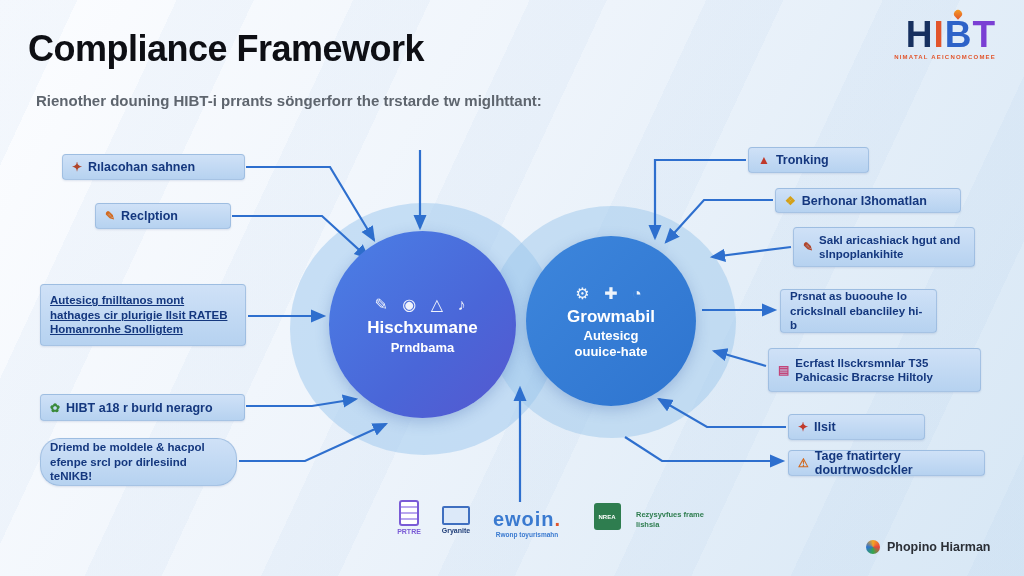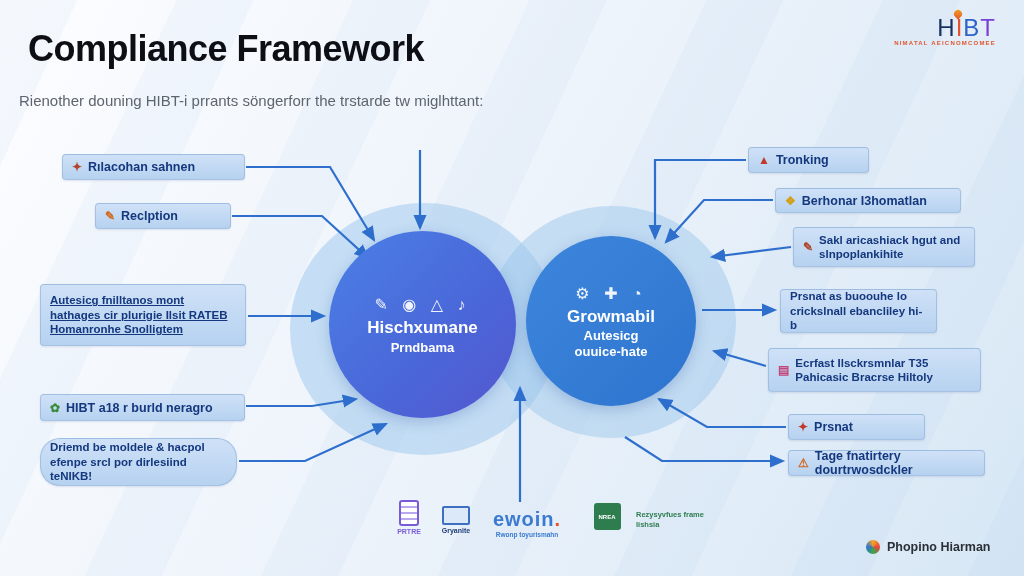--- a/index.html
+++ b/index.html
@@ -4,24 +4,24 @@
 <style>
   * { margin:0; padding:0; box-sizing:border-box; }
   body { font-family:"Liberation Sans", sans-serif; }
   .canvas{
     position:relative; width:1024px; height:576px; overflow:hidden;
     background:
       repeating-linear-gradient(115deg, rgba(140,180,225,0.07) 0 70px, rgba(255,255,255,0) 70px 160px),
       linear-gradient(120deg,#fcfdff 0%,#eef4fb 45%,#d7e7f5 100%);
   }
   .title{ position:absolute; left:28px; top:28px; font-size:36px; font-weight:800; color:#0e0f14; letter-spacing:-0.5px;}
-  .subtitle{ position:absolute; left:19px; top:92px; font-size:15px; color:#5e656e; }
+  .subtitle{ position:absolute; left:36px; top:92px; font-size:15px; color:#5e656e;font-weight:bold; }
 
   .brand{ position:absolute; right:28px; top:14px; text-align:right; }
-  .brand-letters{ font-size:24px; font-weight:400; letter-spacing:1px; position:relative;}
+  .brand-letters{ font-size:37px; font-weight:700; letter-spacing:1px; position:relative;}
   .bl0{color:#16305f;} .bl1{color:#e2552c;} .bl2{color:#2e63c8;} .bl3{color:#7a3fd4;}
   .brand-flame{ position:absolute; top:-4px; right:34px; width:8px; height:8px; border-radius:50% 50% 0 50%; background:linear-gradient(135deg,#f6a523,#e2552c); transform:rotate(45deg);}
   .brand-tagline{ font-size:6px; font-weight:700; color:#e2552c; letter-spacing:1.2px; margin-top:-2px;}
 
   .halo{ position:absolute; border-radius:50%; }
   .halo-left{ left:290px; top:203px; width:268px; height:252px; background:rgba(163,203,238,0.55); }
   .halo-right{ left:488px; top:206px; width:248px; height:232px; background:rgba(158,199,236,0.5); }
   .core{ position:absolute; border-radius:50%; display:flex; flex-direction:column; align-items:center; justify-content:center; text-align:center; color:#fff; box-shadow:0 4px 14px rgba(40,80,160,0.25); }
   .core-left{ left:329px; top:231px; width:187px; height:187px; background:linear-gradient(135deg,#4b80e6 0%,#4a66d8 60%,#5557cf 100%); }
   .core-right{ left:526px; top:236px; width:170px; height:170px; background:linear-gradient(135deg,#3d86dc,#2e74cf); }
@@ -166,21 +166,21 @@
   </div>
   <div class="box bR4 multi">
     <span>Prsnat as buoouhe lo crickslnall ebancliley hi-b</span>
   </div>
   <div class="box bR5 multi">
     <span class="bicon ic-pink">▤</span>
     <span>Ecrfast Ilsckrsmnlar T35 Pahicasic Bracrse Hiltoly</span>
   </div>
   <div class="box bR6">
     <span class="bicon ic-crimson">✦</span>
-    <span>Prsnat</span>
+    <span>Ilsit</span>
   </div>
   <div class="box bR7">
     <span class="bicon ic-orange">⚠</span>
     <span>Tage fnatirtery dourtrwosdckler</span>
   </div>
 
   <div class="partner p1">
     <div class="icon-doc"></div>
     <div class="p-label">PRTRE</div>
   </div>

